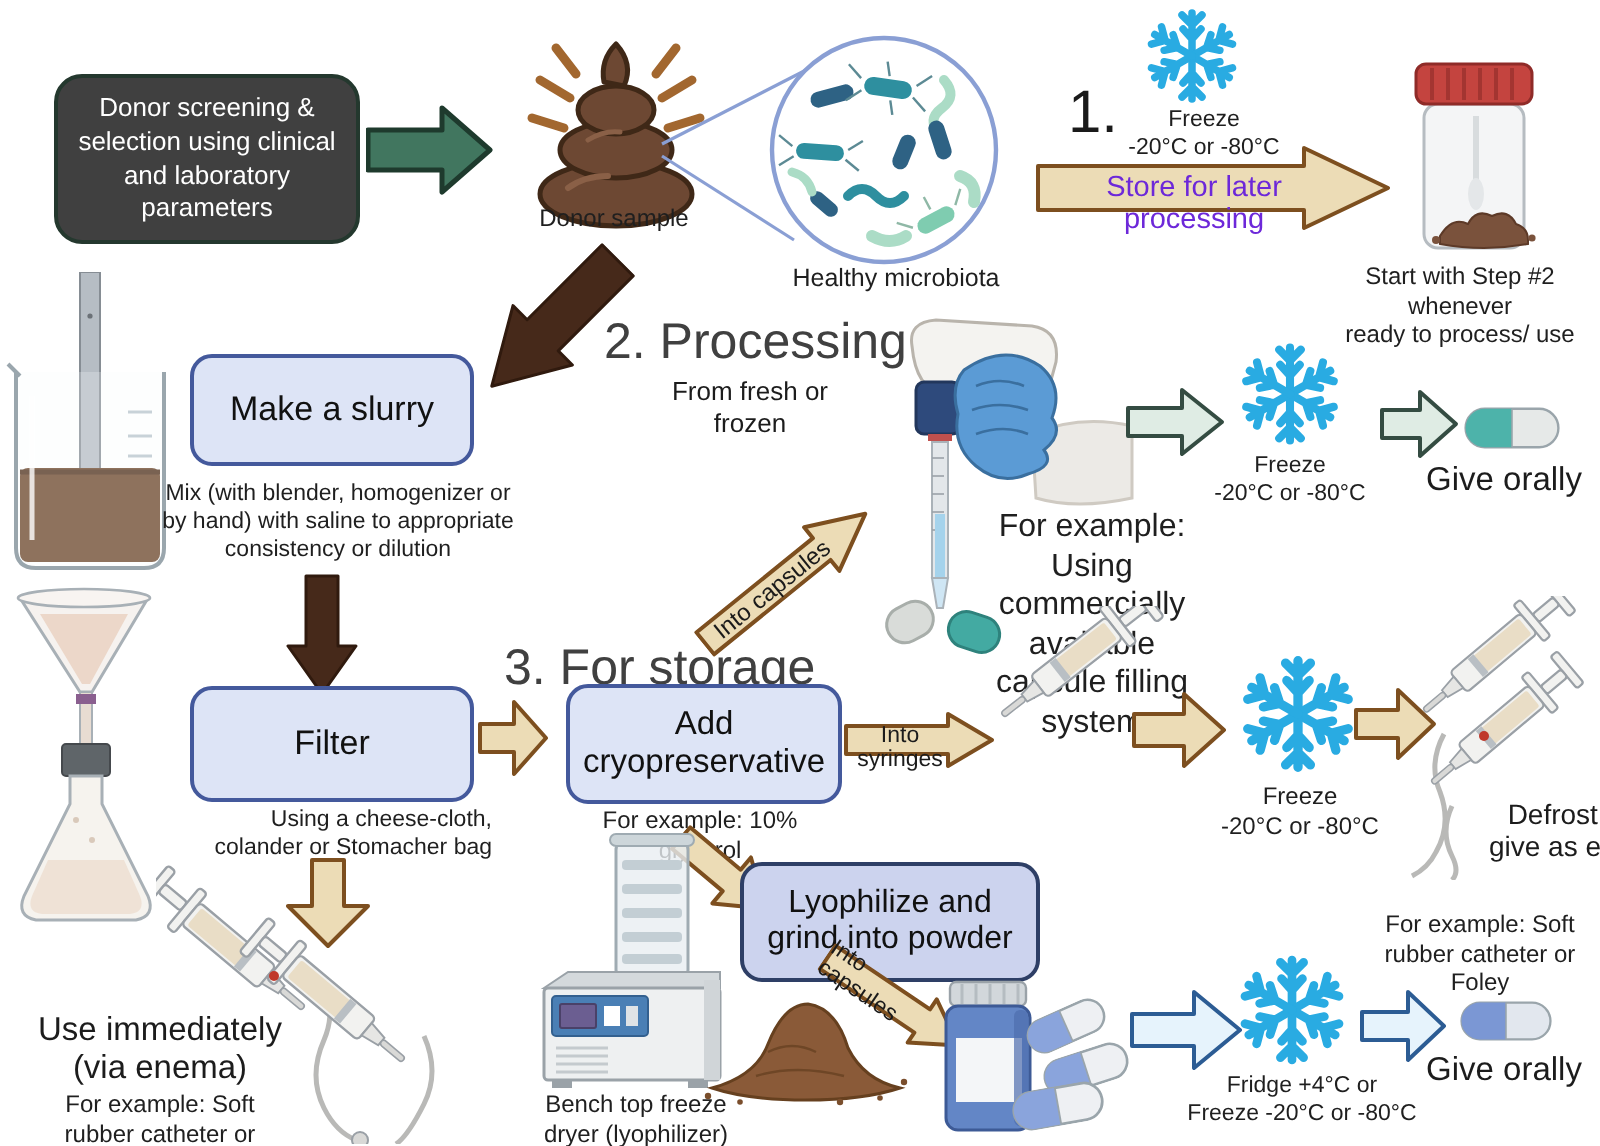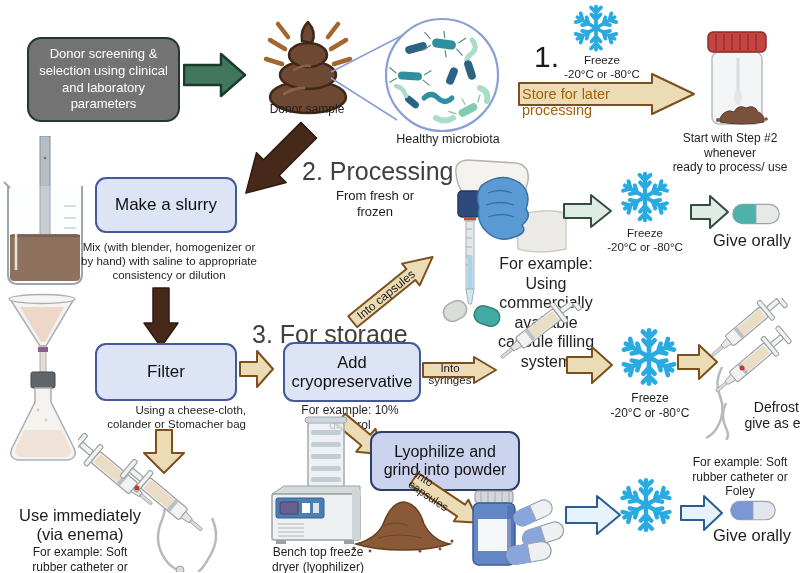--- a/index.html
+++ b/index.html
@@ -5,27 +5,27 @@
   html,body{margin:0;padding:0;background:#ffffff;}
   .canvas{position:relative;width:800px;height:573px;background:#ffffff;overflow:hidden;
           font-family:"Liberation Sans", sans-serif;color:#1c1c1c;}
   .abs{position:absolute;}
   .ml{white-space:pre-line;}
   .cap{font-size:11.5px;line-height:1.22;text-align:center;color:#1f1f1f;font-weight:500;}
   .box{position:absolute;background:#dde4f6;border:2.5px solid #44599c;border-radius:11px;
        display:flex;align-items:center;justify-content:center;text-align:center;
        font-size:17px;line-height:1.15;color:#111;}
   .box.lyo{background:#ccd3ee;border-color:#2e3f66;}
-  .greenbox{position:absolute;background:#737373;border:2px solid #24382e;border-radius:14px;
+  .greenbox{position:absolute;background:#404040;border:2px solid #24382e;border-radius:14px;
        color:#fff;display:flex;align-items:center;justify-content:center;text-align:center;
        font-size:13px;line-height:1.3;}
   .h-num{font-size:30px;color:#1a1a1a;}
   .h-step{font-size:25px;color:#404040;}
   .sub{font-size:13px;text-align:center;line-height:1.25;}
-  .arrtxt{position:absolute;font-size:14.5px;color:#a16207;}
+  .arrtxt{position:absolute;font-size:14.5px;color:#6d28d9;text-align:center;}
   .rot{position:absolute;display:flex;align-items:center;justify-content:center;}
   .rot .lbl{position:absolute;font-size:12px;color:#1a1a1a;padding-right:18px;}
   svg{display:block;}
 </style>
 </head>
 <body>
 
 <div class="canvas">
 
   <svg style="position:absolute;width:0;height:0" aria-hidden="true">
@@ -460,20 +460,22 @@
         <line x1="30" y1="1" x2="30" y2="25" stroke="#9aa5ab" stroke-width="1.2"></line>
       </svg>
   </div>
 
   <svg class="abs" style="left:565px;top:494px" width="57" height="42">
     <polygon points="1,13 32,13 32,2 55,21 32,40 32,29 1,29" fill="#e6f3fc" stroke="#2c5c94" stroke-width="2" stroke-linejoin="round"></polygon>
   </svg>
   <svg class="abs" style="left:617px;top:476px" width="58" height="58">
       <use href="#sf" width="58" height="58"></use>
     </svg>
+  <div class="abs cap ml" style="left:592px;top:536px;width:118px;">Fridge +4°C or
+Freeze -20°C or -80°C</div>
   <svg class="abs" style="left:680px;top:494px" width="44" height="38">
     <polygon points="1,12 24,12 24,2 42,19 24,36 24,26 1,26" fill="#e6f3fc" stroke="#2c5c94" stroke-width="2" stroke-linejoin="round"></polygon>
   </svg>
   <svg class="abs" style="left:730px;top:500px" width="46" height="21" viewBox="0 0 60 26">
     <rect x="1" y="1" width="58" height="24" rx="12" fill="#e2e7ee" stroke="#9aa5ab" stroke-width="1.5"></rect>
     <path d="M13,1 h17 v24 h-17 a12,12 0 0 1 0,-24 z" fill="#7b97d4"></path>
     <line x1="30" y1="1" x2="30" y2="25" stroke="#9aa5ab" stroke-width="1"></line>
   </svg>
   <div class="abs" style="left:706px;top:526px;width:92px;font-size:16.5px;text-align:center;">Give orally</div>
 

